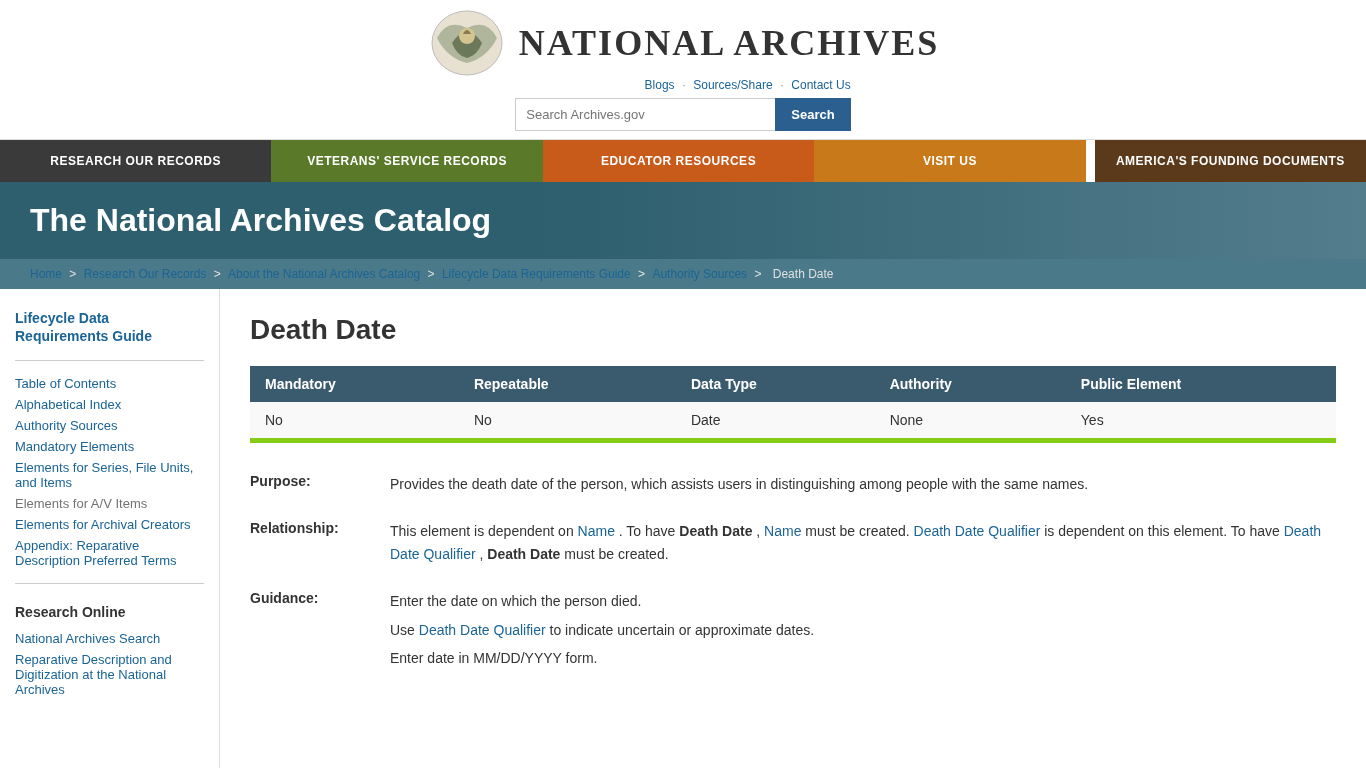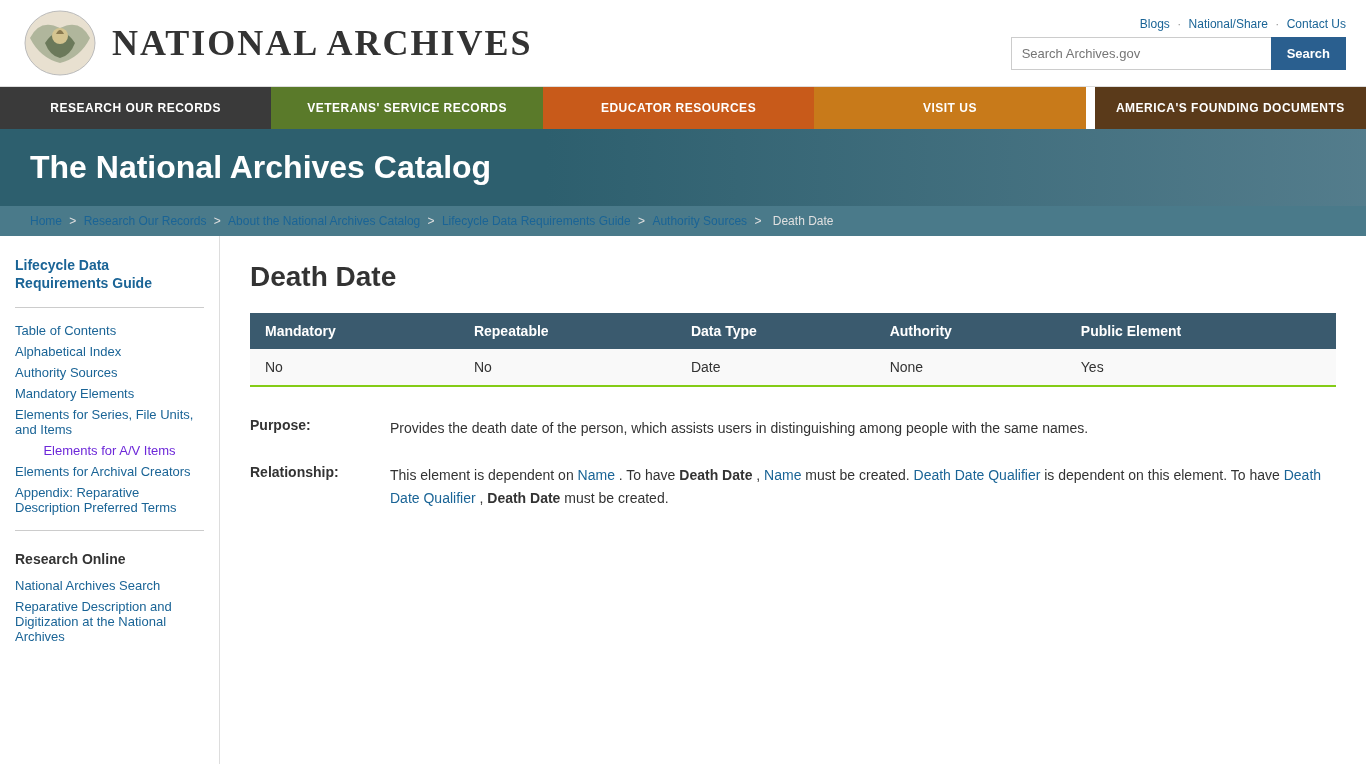--- a/index.html
+++ b/index.html
@@ -6,20 +6,21 @@
     body { font-family: Arial, sans-serif; font-size: 14px; color: #333; background: #fff; }
 
     
     #top-bar {
       display: flex;
       justify-content: space-between;
       align-items: center;
       padding: 8px 20px;
       background: #fff;
       border-bottom: 1px solid #ddd;
+      flex-direction: column;
     }
     #logo-area {
       display: flex;
       align-items: center;
       gap: 12px;
     }
     #logo-icon {
       width: 80px;
       height: 70px;
     }
@@ -192,21 +193,21 @@
       text-align: left;
       font-size: 14px;
       font-weight: bold;
     }
     #data-table tbody tr {
       background: #f9f9f9;
     }
     #data-table tbody td {
       padding: 10px 15px;
       font-size: 14px;
-      border-bottom: 2px solid #84cc16;
+      border-bottom: 5px solid #84cc16;
     }
 
     
     .def-section {
       margin-bottom: 25px;
       display: flex;
       align-items: flex-start;
       gap: 0;
     }
     .def-label {
@@ -240,21 +241,21 @@
       <path d="M25,35 Q35,20 40,30 Q45,20 55,35 Q50,48 40,50 Q30,48 25,35Z" fill="#5a6a4a" opacity="0.8"></path>
       <circle cx="40" cy="28" r="8" fill="#d4c490"></circle>
       <path d="M36,26 Q40,18 44,26" fill="#8a7a50"></path>
     </svg>
     <span id="site-title-text">NATIONAL ARCHIVES</span>
   </div>
   <div id="top-right">
     <div id="top-links">
       <a style="color: rgb(26, 100, 150); text-decoration: none; cursor: pointer;">Blogs</a>
       <span>·</span>
-      <a style="color: rgb(26, 100, 150); text-decoration: none; cursor: pointer;">National/Share</a>
+      <a style="color: rgb(26, 100, 150); text-decoration: none; cursor: pointer;">Sources/Share</a>
       <span>·</span>
       <a style="color: rgb(26, 100, 150); text-decoration: none; cursor: pointer;">Contact Us</a>
     </div>
     <div id="search-bar">
       <input id="search-input" type="text" placeholder="Search Archives.gov" style="">
       <button id="search-button">Search</button>
     </div>
   </div>
 </div>
 
@@ -288,21 +289,21 @@
 <div id="main-layout">
 
   <div id="sidebar">
     <a id="sidebar-main-link" style="color: rgb(26, 100, 150); text-decoration: none; cursor: pointer;">Lifecycle Data Requirements Guide</a>
     <hr class="sidebar-divider">
     <a class="sidebar-nav-item" style="color: rgb(26, 100, 150); text-decoration: none; cursor: pointer;">Table of Contents</a>
     <a class="sidebar-nav-item" style="color: rgb(26, 100, 150); text-decoration: none; cursor: pointer;">Alphabetical Index</a>
     <a class="sidebar-nav-item" style="color: rgb(26, 100, 150); text-decoration: none; cursor: pointer;">Authority Sources</a>
     <a class="sidebar-nav-item" style="color: rgb(26, 100, 150); text-decoration: none; cursor: pointer;">Mandatory Elements</a>
     <a class="sidebar-nav-item" style="color: rgb(26, 100, 150); text-decoration: none; cursor: pointer;">Elements for Series, File Units, and Items</a>
-    <a class="sidebar-nav-item" style="color: #6d28d9; text-decoration: none; cursor: pointer; text-align: center;">Elements for A/V Items</a>
+    <a class="sidebar-nav-item" style="color: #737373; text-decoration: none; cursor: pointer;">Elements for A/V Items</a>
     <a class="sidebar-nav-item" style="color: rgb(26, 100, 150); text-decoration: none; cursor: pointer;">Elements for Archival Creators</a>
     <a class="sidebar-nav-item" style="color: rgb(26, 100, 150); text-decoration: none; cursor: pointer;">Appendix: Reparative Description Preferred Terms</a>
     <hr class="sidebar-divider">
     <div class="sidebar-section-title">Research Online</div>
     <a class="sidebar-nav-item" style="color: rgb(26, 100, 150); text-decoration: none; cursor: pointer;">National Archives Search</a>
     <a class="sidebar-nav-item" style="color: rgb(26, 100, 150); text-decoration: none; cursor: pointer;">Reparative Description and Digitization at the National Archives</a>
   </div>
 
   <div id="content">
     <h2 id="page-heading">Death Date</h2>
@@ -346,15 +347,27 @@
         <span> must be created. </span>
         <a style="color: rgb(26, 100, 150); text-decoration: none; cursor: pointer;">Death Date Qualifier</a>
         <span> is dependent on this element. To have </span>
         <a style="color: rgb(26, 100, 150); text-decoration: none; cursor: pointer;">Death Date Qualifier</a>
         <span>, </span>
         <strong>Death Date</strong>
         <span> must be created.</span>
       </div>
     </div>
 
+    <div class="def-section">
+      <div class="def-label">Guidance:</div>
+      <div class="def-content">
+        <p>Enter the date on which the person died.</p>
+        <p>
+          <span>Use </span>
+          <a style="color: rgb(26, 100, 150); text-decoration: none; cursor: pointer;">Death Date Qualifier</a>
+          <span> to indicate uncertain or approximate dates.</span>
+        </p>
+        <p>Enter date in MM/DD/YYYY form.</p>
+      </div>
+    </div>
 
   </div>
 </div>
 
 </body></html>

